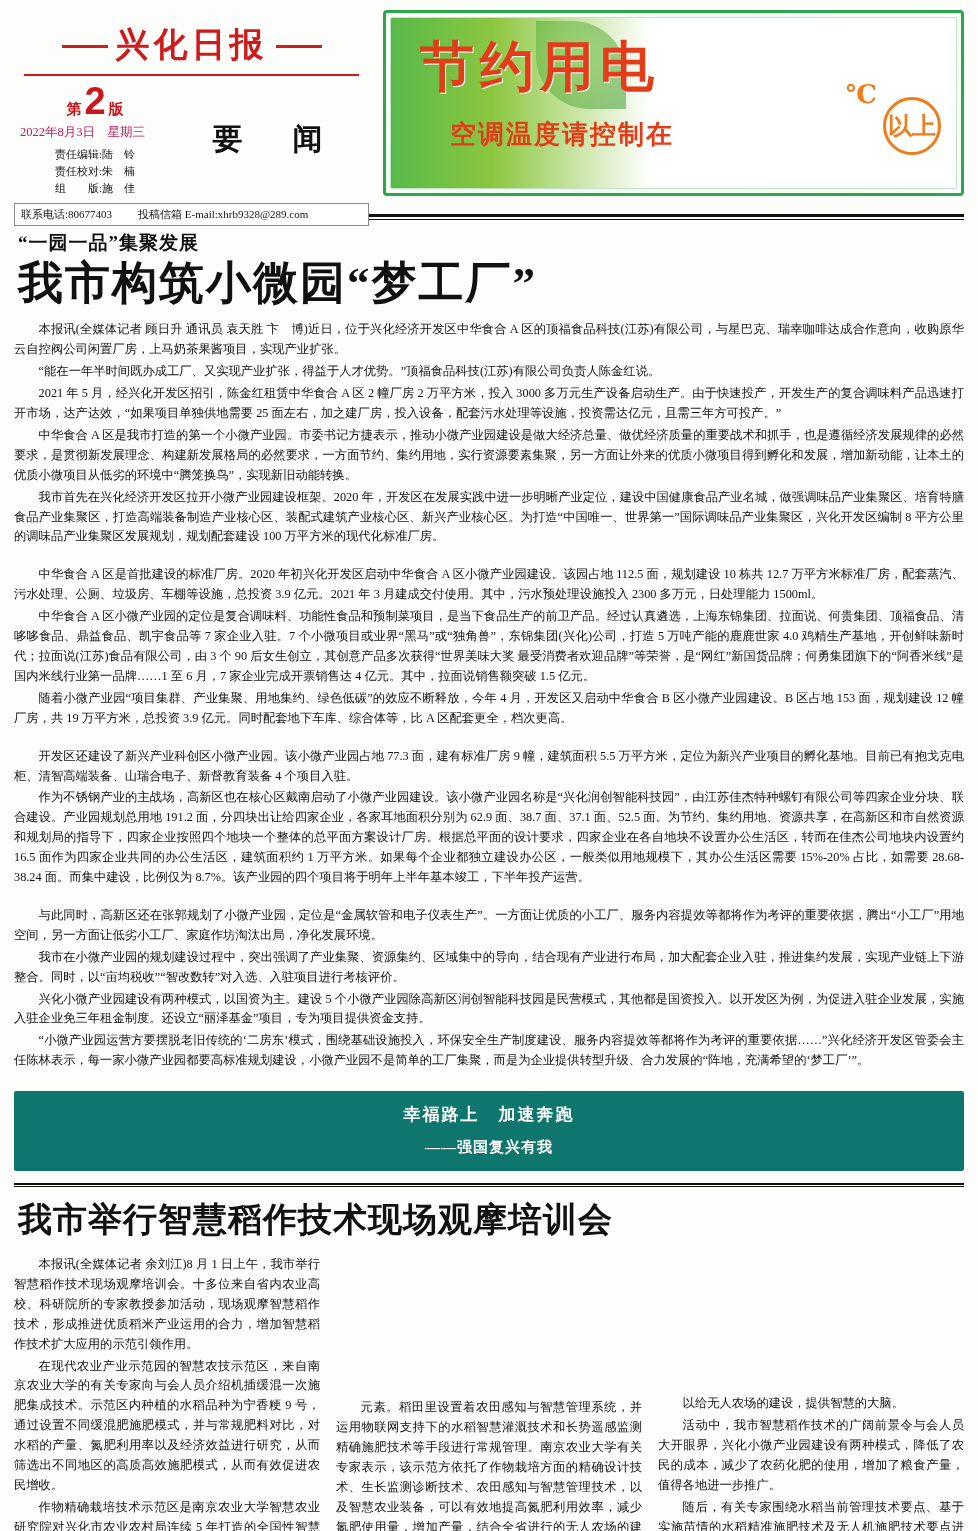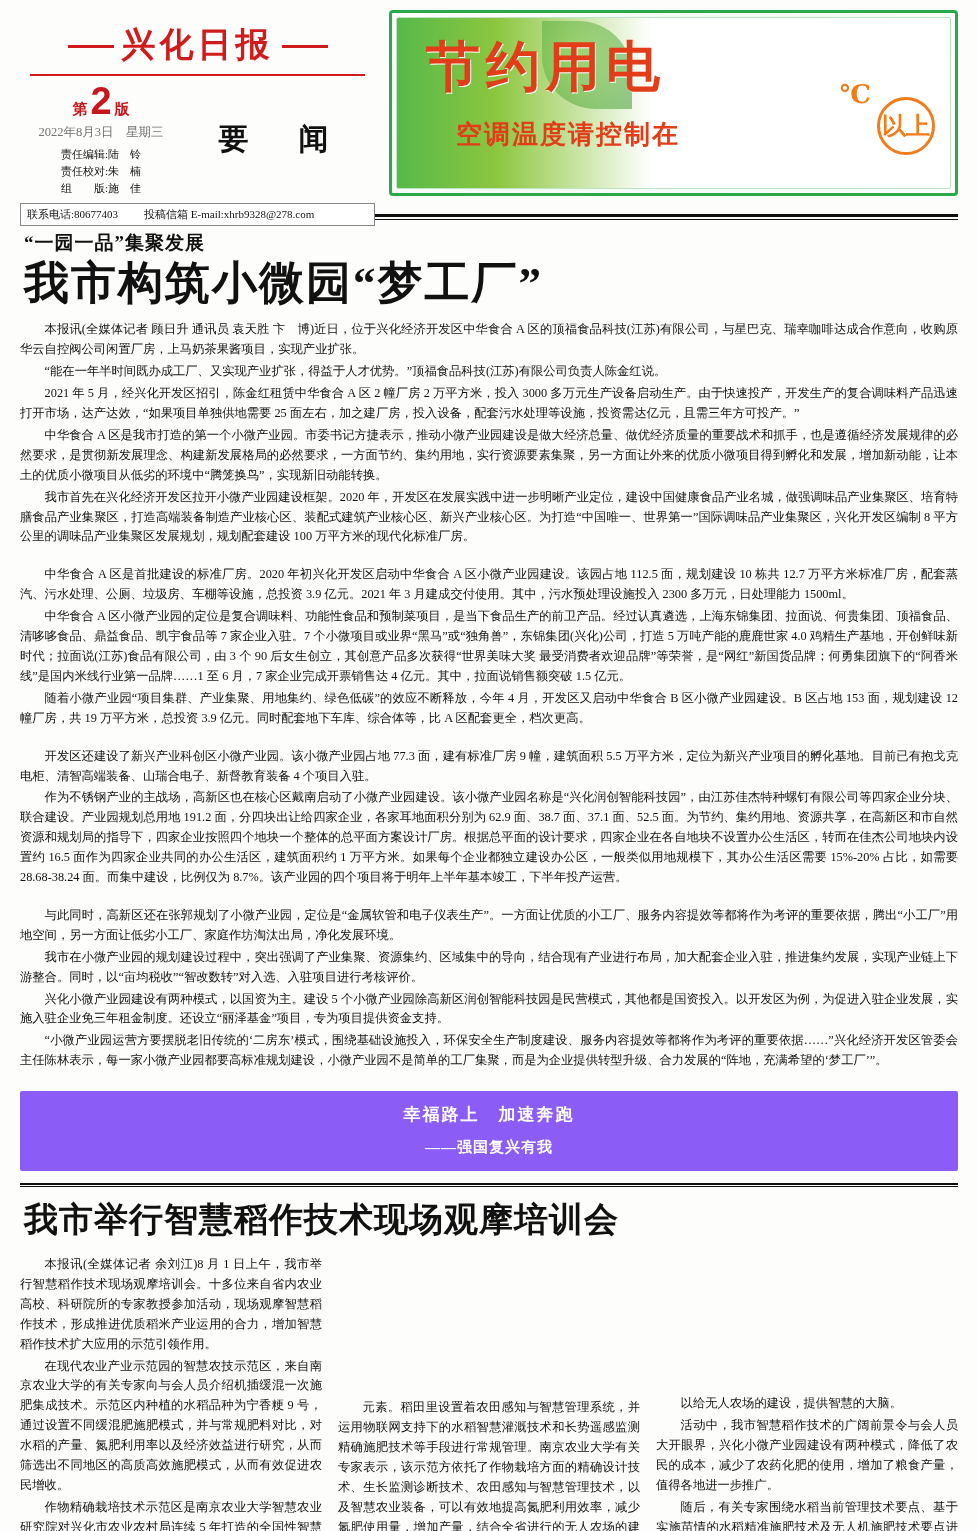--- a/index.html
+++ b/index.html
@@ -6,21 +6,21 @@
   html, body { margin:0; padding:0; }
   body {
     width: 978px;
     height: 1531px;
     background: #fdfdfb;
     font-family: "Liberation Serif", "DejaVu Serif", serif;
     color: #111;
     position: relative;
     overflow: hidden;
   }
-  .page { width:978px; height:1531px; padding: 10px 20px; position:relative; }
+  .page { width:978px; height:1531px; padding: 10px 14px; position:relative; }
 
   
   .masthead { display:flex; align-items:flex-start; height: 196px; }
   .mast-left { width: 355px; position:relative; }
   .mast-logo { text-align:center; padding-top:12px; }
   .mast-logo .logo-text {
     font-family: "Liberation Serif", serif;
     font-size: 34px; font-weight:bold; color:#cf1b1b;
     letter-spacing: 4px; display:inline-block; position:relative;
   }
@@ -28,21 +28,21 @@
     content:""; position:absolute; top:50%; width:46px; height:3px; background:#cf1b1b;
   }
   .mast-logo .logo-text:before{ left:-54px; }
   .mast-logo .logo-text:after{ right:-54px; }
   .mast-rule { height:2px; background:#cf1b1b; margin:6px 10px 4px 10px; }
 
   .mast-info { display:flex; padding: 2px 4px 0 6px; }
   .mast-info-left { width: 150px; }
   .issue-line { color:#c8161d; font-weight:bold; font-size: 15px; display:flex; align-items:baseline; justify-content:center; }
   .issue-line .big { font-size: 38px; line-height:1; margin:0 3px; font-family:"Liberation Sans", sans-serif; }
-  .date-line { text-align:center; font-size:12.5px; margin-top:4px; color:#737373; }
+  .date-line { font-size:12.5px; margin-top:4px; color:#be185d; }
   .credits { font-size:11px; line-height:1.55; margin-top:5px; text-align:center; color:#111; }
   .mast-info-right { flex:1; display:flex; align-items:center; justify-content:center; }
   .section-name { font-size: 30px; font-weight:bold; letter-spacing:10px; color:#111; padding-left:10px; }
 
   .contact-bar {
     margin-top:6px; border:1px solid #888; font-size:11px; padding:3px 6px;
     display:flex; gap:26px; color:#111; background:#fff;
   }
 
   
@@ -81,21 +81,21 @@
 
   
   .kicker { font-size:19px; font-weight:bold; letter-spacing:1px; margin:2px 0 2px 4px; }
   .headline-1 {
     font-size:45px; font-weight:bold; letter-spacing:2px; margin:2px 0 12px 4px; line-height:1.12;
   }
   .cols-4 { display:flex; gap:16px;flex-direction:column; }
   .col { flex:1; font-size:12.3px; line-height:1.62; text-align:justify; }
   .col p { margin:0 0 2px 0; text-indent:2em; }
   .slogan-box{
-    margin-top:20px; background:#8b5cf6; color:#fff; text-align:center; padding:10px 4px 12px;
+    margin-top:20px; background:#0f766e; color:#fff; text-align:center; padding:10px 4px 12px;
     border-radius:2px;
   }
   .slogan-box .l1{ font-size:17px; font-weight:bold; letter-spacing:2px; }
   .slogan-box .l2{ font-size:15px; font-weight:bold; letter-spacing:1px; margin-top:6px; }
 
   
   .headline-2 { font-size:34px; font-weight:bold; letter-spacing:1px; margin:4px 0 12px 4px; }
   .cols-3 { display:flex; gap:16px;align-items:flex-end; }
 
   
@@ -129,21 +129,21 @@
             <div>责任校对:朱　楠</div>
             <div>组　　版:施　佳</div>
           </div>
         </div>
         <div class="mast-info-right">
           <div class="section-name">要　闻</div>
         </div>
       </div>
       <div class="contact-bar">
         <span>联系电话:80677403</span>
-        <span>投稿信箱 E-mail:xhrb9328@278.com</span>
+        <span>投稿信箱 E-mail:xhrb9328@289.com</span>
       </div>
     </div>
 
     <div class="banner">
       <div class="banner-inner"></div>
       <div class="banner-leaf"></div>
       <div class="banner-title">节约用电</div>
       <div class="banner-sub">空调温度请控制在</div>
       <div class="banner-deg">℃</div>
       <div class="banner-above">以上</div>

